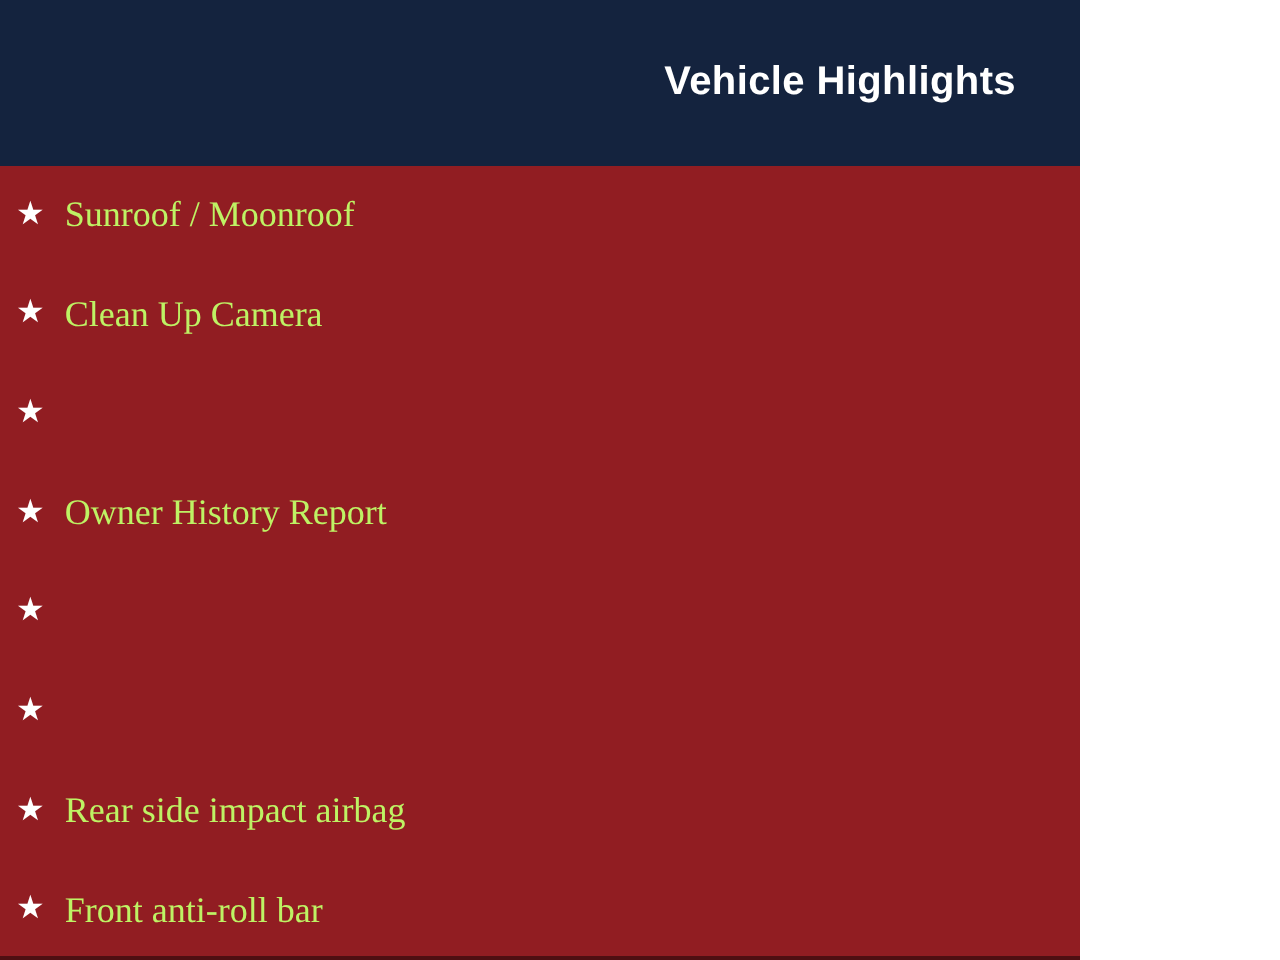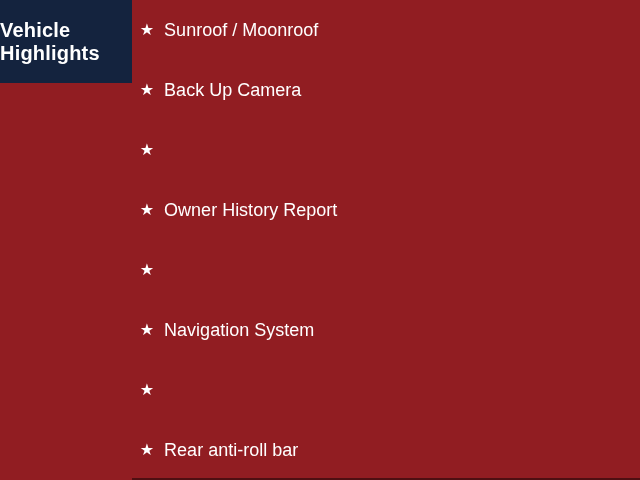--- a/index.html
+++ b/index.html
@@ -1,23 +1,23 @@
 <!DOCTYPE html>
 <html><head>
 <meta charset="utf-8">
 <style>
   * { margin: 0; padding: 0; box-sizing: border-box; }
   html, body { width: 640px; height: 480px; overflow: hidden; }
   body { font-family: "Liberation Sans", sans-serif; }
 
   .screen {
-    width: 640px;
+    width: 540px;
     height: 480px;
     display: flex;
-    flex-direction: row;
+    flex-direction: column;
     background: #911D22;
     justify-content: flex-end;
   }
 
   .header {
     height: 83px;
     flex: 0 0 83px;
     background: #14233E;
     display: flex;
     align-items: center;
@@ -51,67 +51,68 @@
   .star {
     font-size: 16px;
     line-height: 1;
     margin-right: 10px;
     color: #FFFFFF;
     flex: 0 0 auto;
   }
 
   .item-label {
     font-size: 18px;
-    color: #ffffff;
+    color: #bef264;
     white-space: nowrap;
+    font-family: Liberation Serif, serif;
   }
 </style>
 </head>
 <body>
 
 <div class="screen">
 
   <div class="header">
     <div class="header-title">Vehicle Highlights</div>
   </div>
 
   <div class="highlights-list">
 
     <div class="list-item">
       <span class="star">★</span>
       <span class="item-label">Sunroof / Moonroof</span>
     </div>
 
     <div class="list-item">
       <span class="star">★</span>
-      <span class="item-label">Back Up Camera</span>
+      <span class="item-label">Clean Up Camera</span>
     </div>
 
     <div class="list-item">
       <span class="star">★</span>
     </div>
 
     <div class="list-item">
       <span class="star">★</span>
       <span class="item-label">Owner History Report</span>
     </div>
 
     <div class="list-item">
       <span class="star">★</span>
     </div>
 
     <div class="list-item">
       <span class="star">★</span>
-      <span class="item-label">Navigation System</span>
     </div>
 
     <div class="list-item">
       <span class="star">★</span>
+      <span class="item-label">Rear side impact airbag</span>
     </div>
 
     <div class="list-item">
       <span class="star">★</span>
-      <span class="item-label">Rear anti-roll bar</span>
+      <span class="item-label">Front anti-roll bar</span>
     </div>
 
   </div>
 
 </div>
 
 </body></html>

